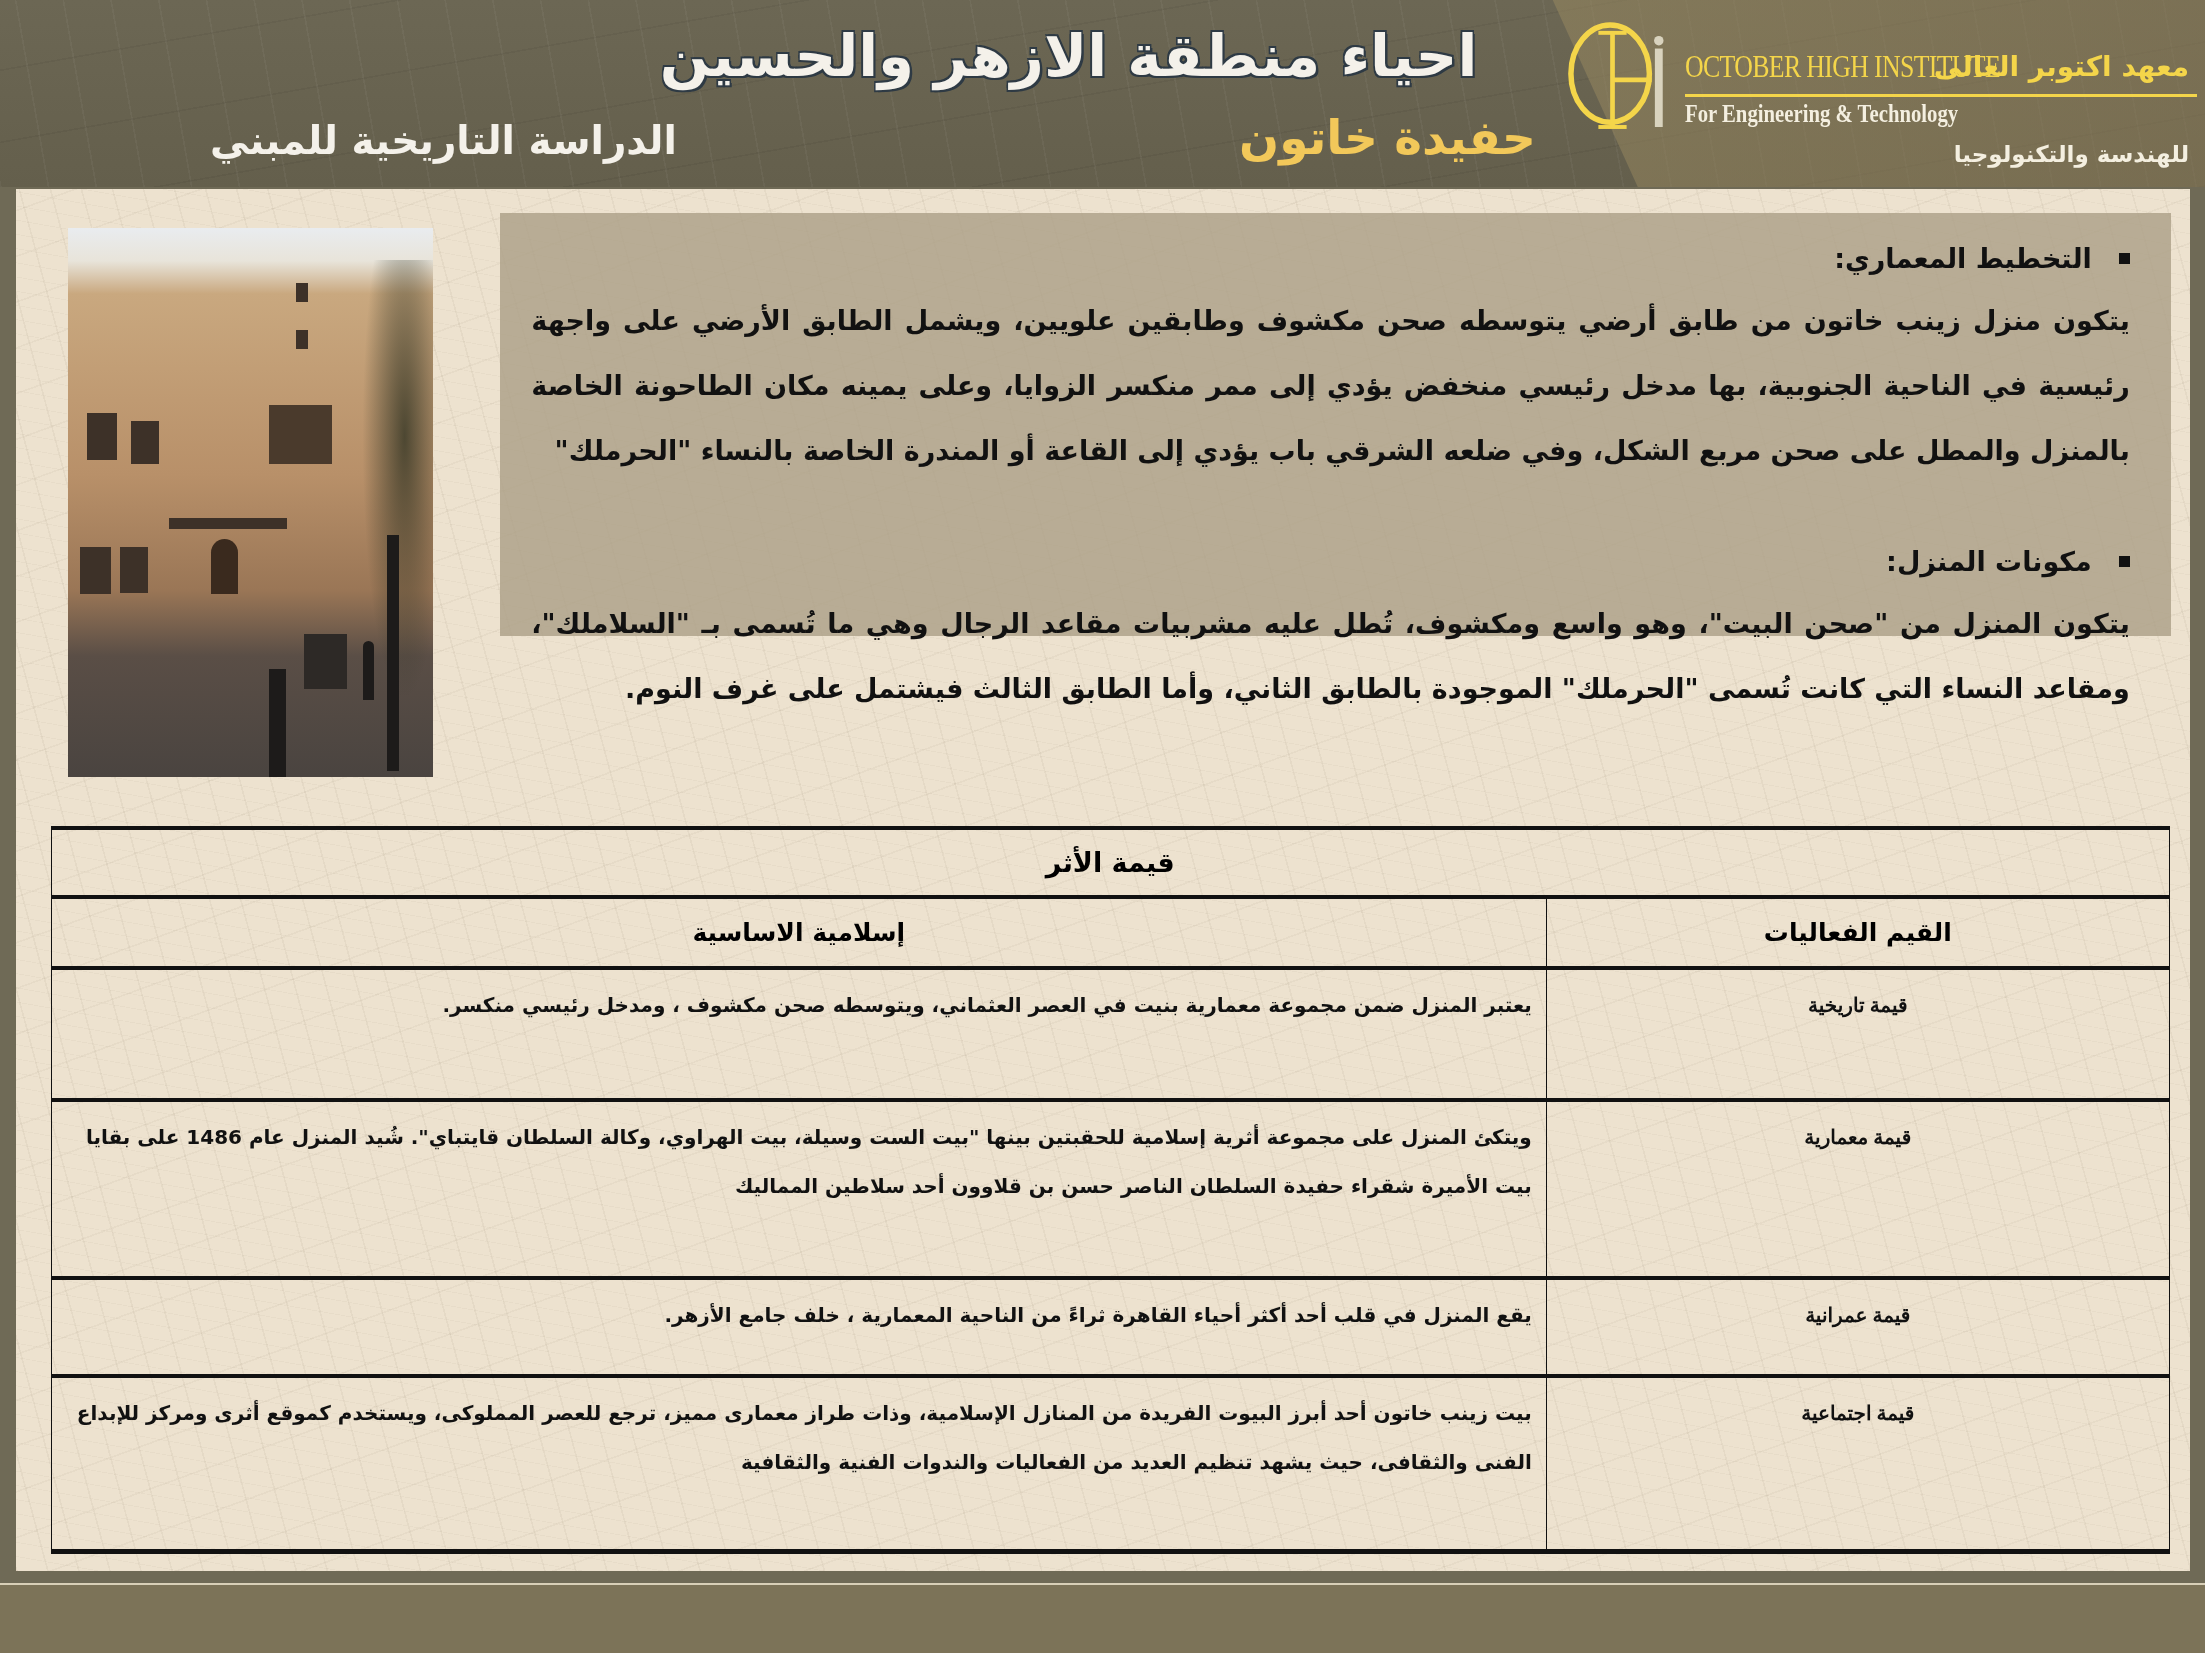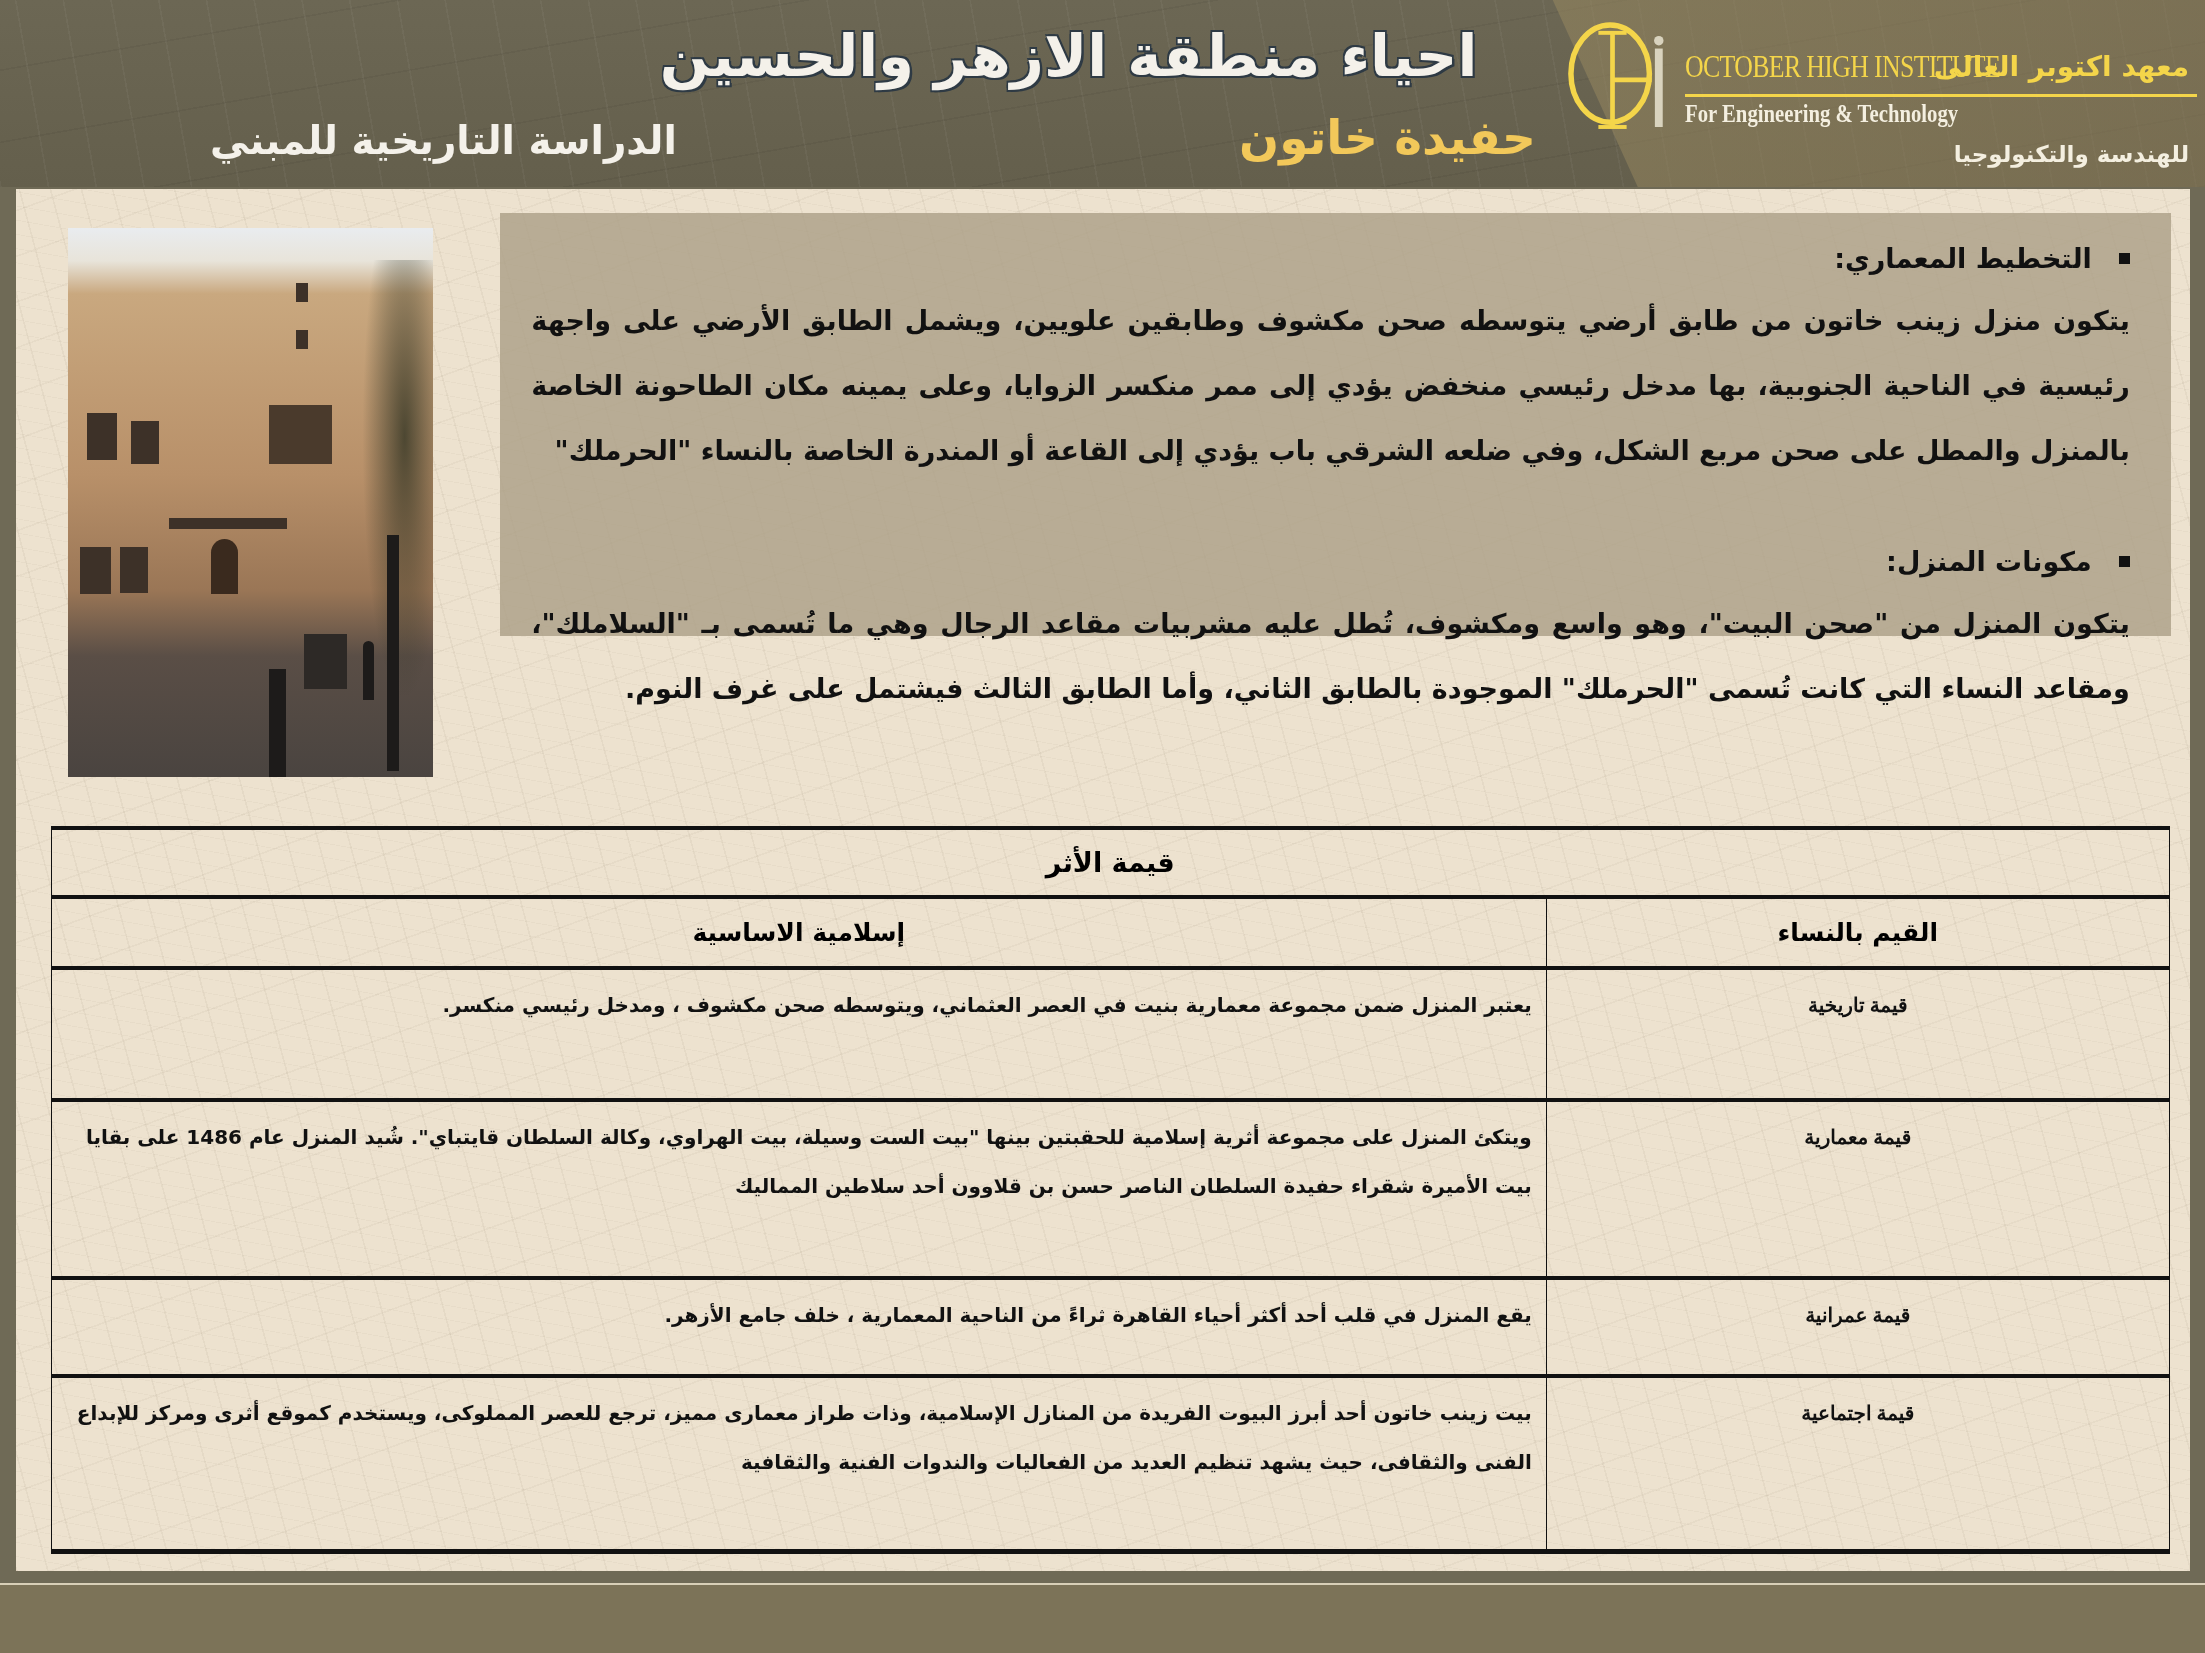--- a/index.html
+++ b/index.html
@@ -154,21 +154,21 @@
     </div>
     <p class="para">يتكون المنزل من "صحن البيت"، وهو واسع ومكشوف، تُطل عليه مشربيات مقاعد الرجال وهي ما تُسمى بـ "السلاملك"، ومقاعد النساء التي كانت تُسمى "الحرملك" الموجودة بالطابق الثاني، وأما الطابق الثالث فيشتمل على غرف النوم.</p>
   </div>
 
   <table class="table">
     <tbody>
         <tr class="h1">
       <th colspan="2">قيمة الأثر</th>
     </tr>
     <tr class="h2">
-      <th>القيم بالنساء</th>
+      <th>القيم الفعاليات</th>
       <th>إسلامية الاساسية</th>
     </tr>
     <tr class="row" style="height:132px;">
       <td class="val">قيمة تاريخية</td>
       <td class="crit">يعتبر المنزل ضمن مجموعة معمارية بنيت في العصر العثماني، ويتوسطه صحن مكشوف ، ومدخل رئيسي منكسر.</td>
     </tr>
     <tr class="row" style="height:178px;">
       <td class="val">قيمة معمارية</td>
       <td class="crit">ويتكئ المنزل على مجموعة أثرية إسلامية للحقبتين بينها "بيت الست وسيلة، بيت الهراوي، وكالة السلطان قايتباي". شُيد المنزل عام 1486 على بقايا بيت الأميرة شقراء حفيدة السلطان الناصر حسن بن قلاوون أحد سلاطين المماليك</td>
     </tr>

